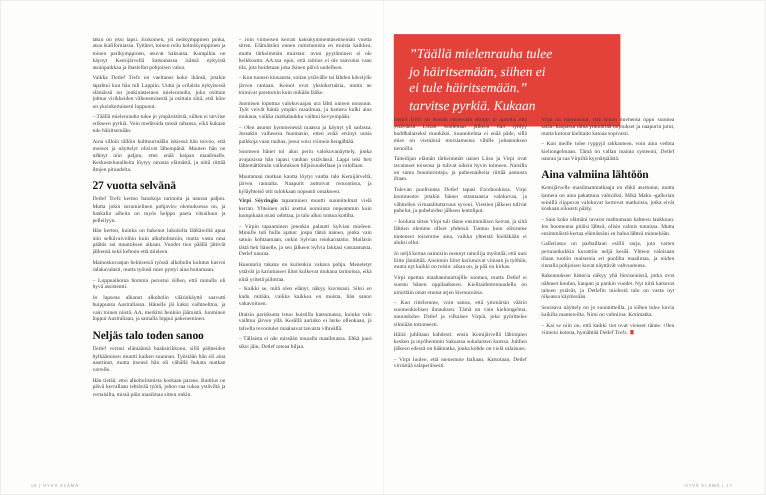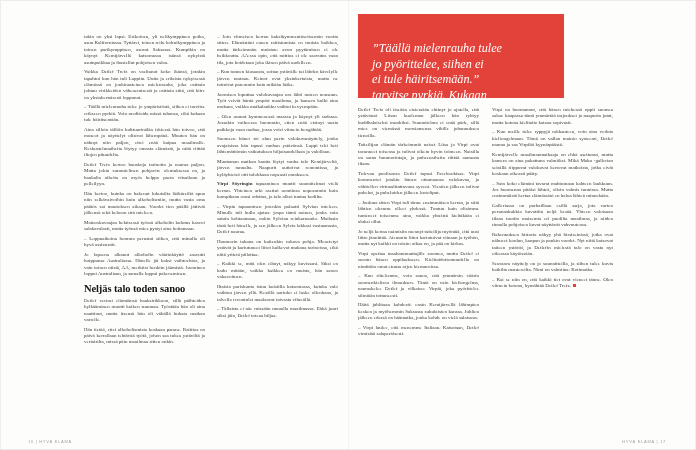--- a/index.html
+++ b/index.html
@@ -27,23 +27,23 @@
     overflow: hidden;
   }
   .body-p { margin: 0 0 3.2px; text-align: justify; }
   .body-p b { font-weight: bold; }
   .col-heading {
     font-family: "Liberation Serif", serif;
     font-size: 10.5px; line-height: 11.5px; font-weight: 700;
     color: #141414; margin: 5.5px 0 3.5px; letter-spacing: -0.1px;
   }
   .quote-box {
-    position: absolute; left: 358px; top: 14px; width: 206px; height: 84px;
+    position: absolute; left: 358px; top: 31px; width: 206px; height: 84px;
     background: var(--accent, #e2423a);
-    padding: 27px 14px;
+    padding: 11px 14px;
   }
   .quote-line {
     font-family: "Liberation Serif", serif;
     font-style: italic; font-size: 12.2px; line-height: 15.6px;
     color: #ffffff; white-space: nowrap;
   }
   .end-mark {
     display: inline-block; width: 3.5px; height: 3.5px;
     background: var(--accent, #e2423a); margin-left: 2px;
   }
@@ -60,20 +60,21 @@
 <body>
 
 <div class="spread">
 
   <div>
     <div class="col" style="left:84px; top:34px; width:121px; height:406px;">
         <p class="body-p">takin on yksi lapsi. Esikoinen, yli nelikymppinen poika, asuu Kaliforniassa. Tyttäret, toinen reilu kolmikymppinen ja toinen parikymppinen, asuvat Saksassa. Kumpikin on käynyt Kemijärvellä katsomassa isänsä nykyistä asuinpaikkaa ja ihastellut pohjoisen valoa.</p>
         <p class="body-p">Vaikka Detlef Trefz on vaeltanut koko ikänsä, jotakin tapahtui kun hän tuli Lappiin. Uutta ja erilaista nykyisessä elämässä on jonkinasteinen mielenrauha, joka osittain johtuu virikkeiden vähenemisestä ja osittain siitä, että kiire on yksinkertaisesti loppunut.</p>
         <p class="body-p">– Täällä mielenrauha tulee jo ympäristöstä, siihen ei tarvitse erikseen pyrkiä. Voin meditoida missä tahansa, eikä kukaan tule häiritsemään.</p>
         <p class="body-p">Aina silloin tällöin kulttuurinälän iskiessä hän toivoo, että museot ja näyttelyt olisivat lähempänä. Muuten hän on nähnyt niin paljon, ettei enää kaipaa maailmalle. Keskustelunaiheita löytyy omasta elämästä, ja niitä riittää iltojen pituudelta.</p>
+        <h2 class="col-heading">27 vuotta selvänä</h2>
         <p class="body-p">Detlef Trefz kertoo hauskoja tarinoita ja nauraa paljon. Mutta jokin surumielinen pohjavire olemuksessa on, ja hankalia aiheita on myös helppo paeta vitsailuun ja pelleilyyn.</p>
         <p class="body-p">Hän kertoo, kuinka on hakenut lukuisilta lääkäreiltä apua niin selkävaivoihin kuin alkoholismiin, mutta vasta oma päätös sai muutoksen aikaan. Vuodet tien päällä jättivät jälkensä sekä kehoon että mieleen.</p>
         <p class="body-p">Mainoskuvaajan hektisessä työssä alkoholin kulutus kasvoi salakavalasti, mutta työnsä mies pystyi aina hoitamaan.</p>
         <p class="body-p">– Loppuaikoina homma perustui siihen, että minulla oli hyvä assistentti.</p>
         <p class="body-p">Jo lapsena alkanut alkoholin väärinkäyttö saavutti huippunsa Australiassa. Hänelle jäi kaksi vaihtoehtoa, ja vain toinen niistä, AA, merkitsi henkiin jäämistä. Juominen loppui Australiaan, ja samalla loppui pakeneminen.</p>
         <h2 class="col-heading">Neljäs talo toden sanoo</h2>
         <p class="body-p">Detlef vertasi elämäänsä haaksirikkoon, sillä päihteiden hylkääminen muutti kaiken suunnan. Työstään hän oli aina nauttinut, mutta itsensä hän oli vähällä hukata matkan varrelle.</p>
         <p class="body-p">Hän tietää, ettei alkoholismista koskaan parane. Raittius on päivä kerrallaan tehtävää työtä, johon saa tukea ystäviltä ja vertaisilta, missä päin maailmaa sitten onkin.</p>
       </div>
     <div class="col" style="left:217px; top:34px; width:121px; height:406px;">
@@ -91,38 +92,39 @@
         <p class="body-p">– Tällaista ei näe missään muualla maailmassa. Ehkä juuri siksi jäin, Detlef toteaa hiljaa.</p>
       </div>
     <div class="footer footer-left">16 | HYVÄ ELÄMÄ</div>
   </div>
 
   <div class="gutter"></div>
 
   <div>
     <div class="quote-box">
         <div class="quote-line">”Täällä mielenrauha tulee</div>
-        <div class="quote-line">jo pyörittelee, siihen ei</div>
+        <div class="quote-line">jo häiritsemään, siihen ei</div>
         <div class="quote-line">ei tule häiritsemään.”</div>
         <div class="quote-line">tarvitse pyrkiä. Kukaan</div>
       </div>
     <div class="col" style="left:358px; top:107px; width:121px; height:331px;">
         <p class="body-p">Detlef Trefz oli itseään etsiessään ehtinyt jo ajatella, että ystävänsä Liisan kuoleman jälkeen hän ryhtyy buddhalaiseksi munkiksi. Suunnitelma ei enää päde, sillä mies on viemässä morsiamensa vihille juhannuksen tienoilla.</p>
         <p class="body-p">Taiteilijan elämän tärkeimmät naiset Liisa ja Virpi ovat tavanneet toisensa ja tulivat oikein hyvin toimeen. Naisilla on sama huumorintaju, ja puheenaiheita riittää aamusta iltaan.</p>
         <p class="body-p">Tulevan puolisonsa Detlef tapasi Facebookissa. Virpi kommentoi jotakin hänen ottamaansa valokuvaa, ja vähitellen virtuaalituttavuus syveni. Viestien jälkeen tulivat puhelut, ja puheluiden jälkeen lentoliput.</p>
         <p class="body-p">– Jouluna sitten Virpi tuli tänne ensimmäisen kerran, ja siitä lähtien olemme olleet yhdessä. Tuntuu kuin olisimme tunteneet toisemme aina, vaikka yhteistä kieltäkään ei aluksi ollut.</p>
         <p class="body-p">Jo neljä kertaa naimisiin mennyt taiteilija myöntää, että uusi liitto jännittää. Aiemmin liitot kariutuivat viinaan ja työhön, mutta nyt kaikki on toisin: aikaa on, ja pää on kirkas.</p>
         <p class="body-p">Virpi opettaa maahanmuuttajille suomea, mutta Detlef ei suostu hänen oppilaakseen. Kielitaidottomuudella on nimittäin omat etunsa arjen kiemuroissa.</p>
         <p class="body-p">– Kun riitelemme, voin sanoa, että ymmärsin väärin suomenkielisen ilmauksen. Tämä on vain kieliongelma, nauraskelee Detlef ja vilkaisee Virpiä, joka pyörittelee silmiään tottuneesti.</p>
         <p class="body-p">Häitä juhlitaan kahdesti: ensin Kemijärvellä lähimpien kesken ja myöhemmin Saksassa sukulaisten kanssa. Juhlien jälkeen edessä on häämatka, jonka kohde on vielä salaisuus.</p>
         <p class="body-p">– Virpi luulee, että menemme Italiaan. Katsotaan, Detlef virnistää salaperäisesti.</p>
       </div>
     <div class="col" style="left:492px; top:107px; width:121px; height:331px;">
         <p class="body-p">Virpi on huomannut, että hänen miehensä oppii suomea salaa: kaupassa tämä ymmärtää tarjoukset ja naapurin jutut, mutta kotona kielitaito katoaa sopivasti.</p>
         <p class="body-p">– Kun meille tulee ryppyjä rakkauteen, voin aina vedota kieliongelmaan. Tämä on vallan mainio systeemi, Detlef nauraa ja saa Virpiltä kyynärpäästä.</p>
+        <h2 class="col-heading">Aina valmiina lähtöön</h2>
         <p class="body-p">Kemijärvelle maailmanmatkaaja on ehkä asettunut, mutta kamera on aina pakattuna valmiiksi. Mikä Maku -gallerian seinillä riippuvat valokuvat kertovat matkoista, jotka eivät koskaan oikeasti pääty.</p>
         <p class="body-p">– Sain koko elämäni tavarat mahtumaan kahteen laukkuun. Jos huomenna pitäisi lähteä, olisin valmis tunnissa. Mutta ensimmäistä kertaa elämässäni en halua lähteä minnekään.</p>
         <p class="body-p">Galleriassa on parhaillaan esillä sarja, jota varten perunankukkia kuvattiin neljä kesää. Yhteen valoisaan tilaan tuotiin maisemia eri puolilta maailmaa, ja niiden rinnalla pohjoisen kuvat näyttävät vahvuutensa.</p>
         <p class="body-p">Rakennuksen historia näkyy yhä hirsiseinissä, jotka ovat nähneet koulun, kaupan ja pankin vuodet. Nyt niitä katsovat taiteen ystävät, ja Detlefin mielestä talo on vasta nyt oikeassa käytössään.</p>
         <p class="body-p">Seuraava näyttely on jo suunnitteilla, ja siihen tulee kuvia kaikilta mantereilta. Nimi on valmiina: Kotimatka.</p>
         <p class="body-p">– Kai se niin on, että kaikki tiet ovat vieneet tänne. Olen viimein kotona, hymähtää Detlef Trefz.<span class="end-mark"></span></p>
       </div>
     <div class="footer footer-right">HYVÄ ELÄMÄ | 17</div>
   </div>
 

